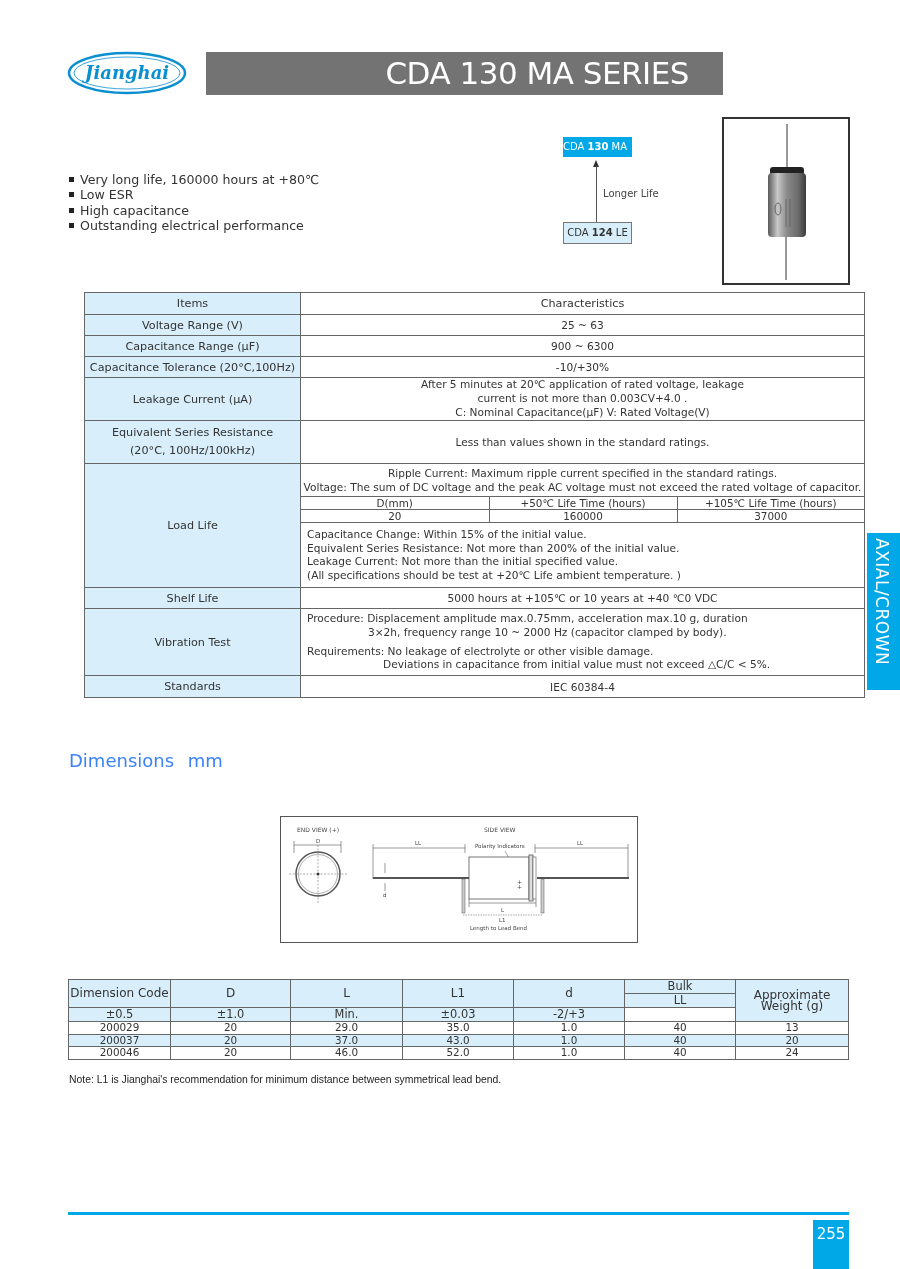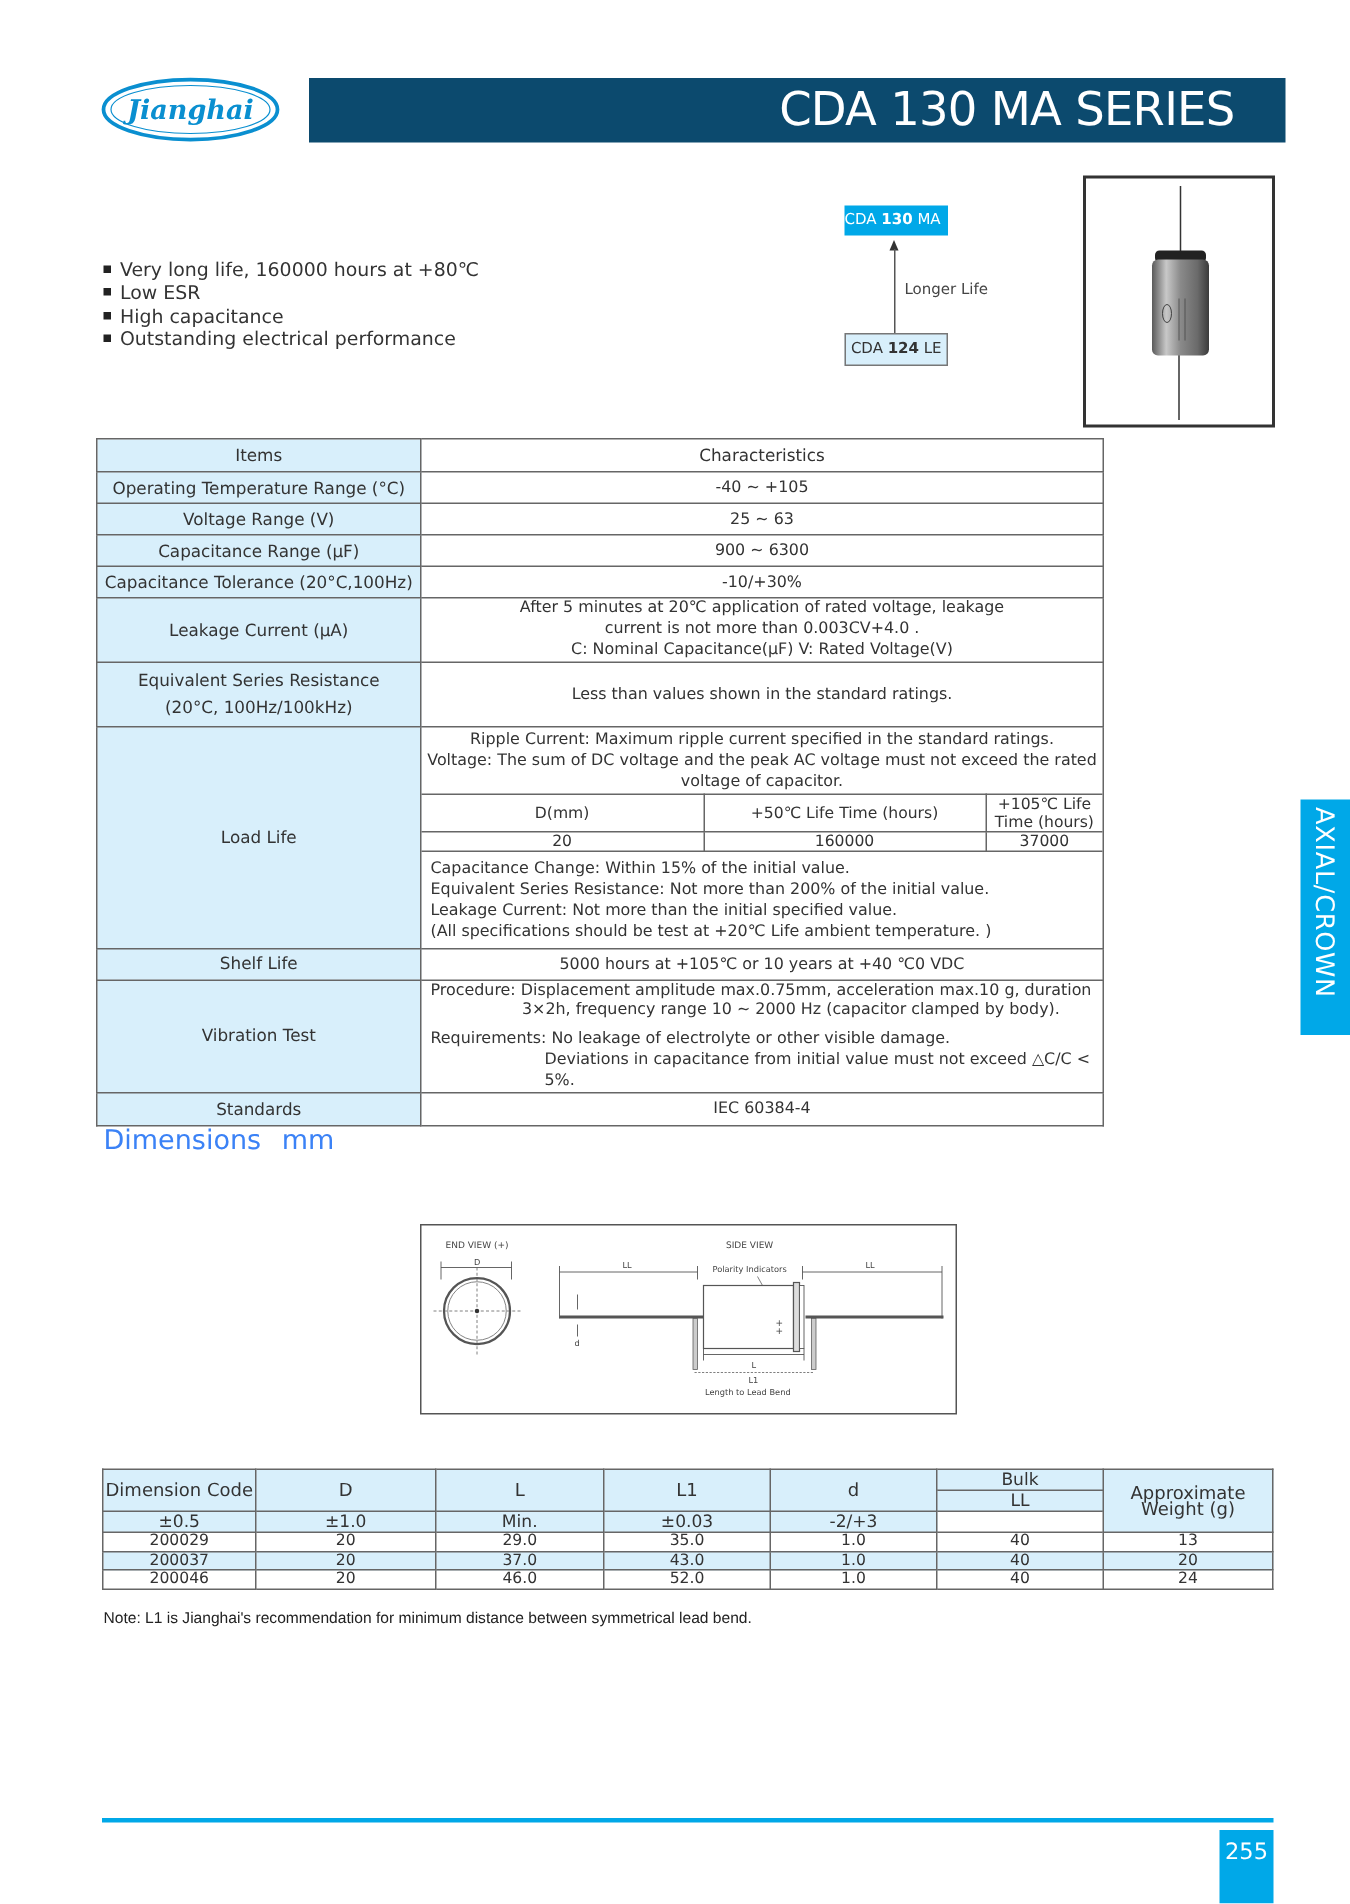--- a/index.html
+++ b/index.html
@@ -1,36 +1,36 @@
 <!DOCTYPE html>
 <html><head>
 <meta charset="utf-8">
 <style>
   * { box-sizing: border-box; margin: 0; padding: 0; }
   html, body { width: 900px; height: 1269px; background: #ffffff; }
   body { position: relative; font-family: "DejaVu Sans", sans-serif; color: #333; overflow: hidden; }
 
   .logo { position: absolute; left: 67px; top: 51px; width: 120px; height: 44px; }
-  .title-bar { position: absolute; left: 206px; top: 52px; width: 651px; height: 43px; background: #0c4a6e; }
+  .title-bar { position: absolute; left: 206px; top: 52px; width: 517px; height: 43px; background: #737373; }
   .title-bar span { position: absolute; right: 34px; top: 3px; color: #fff; font-size: 31px; letter-spacing: -0.5px; font-family: "DejaVu Sans", sans-serif; }
 
   .features { position: absolute; left: 68px; top: 172px; list-style: none; font-size: 12.6px; line-height: 15.3px; color: #333; }
   .features li { padding-left: 12px; position: relative; white-space: nowrap; }
   .features li::before { content: ""; position: absolute; left: 1px; top: 5px; width: 5px; height: 5px; background: #222; }
 
   .series-new { position: absolute; left: 563px; top: 137px; width: 69px; height: 20px; background: #00a8e8; color: #fff; font-size: 10px; text-align: left; line-height: 20px; }
   .series-old { position: absolute; left: 563px; top: 222px; width: 69px; height: 22px; background: #d8effb; border: 1px solid #777; color: #333; font-size: 10px; text-align: center; line-height: 20px; }
   .arrow-line { position: absolute; left: 596px; top: 166px; width: 1px; height: 56px; background: #555; }
   .arrow-head { position: absolute; left: 593px; top: 160px; width: 0; height: 0; border-left: 3.5px solid transparent; border-right: 3.5px solid transparent; border-bottom: 7px solid #333; }
   .longer-life { position: absolute; left: 603px; top: 188px; font-size: 10px; color: #444; }
 
   .photo { position: absolute; left: 722px; top: 117px; width: 128px; height: 168px; border: 2px solid #333; background: #fff; }
 
   table { border-collapse: collapse; }
-  .spec { position: absolute; left: 64px; top: 292px; width: 672px; font-size: 10.6px; color: #333; }
+  .spec { position: absolute; left: 84px; top: 292px; width: 781px; font-size: 10.6px; color: #333; }
   .spec td { border: 1px solid #666; text-align: center; vertical-align: middle; }
   .spec td.item { background: #d8effb; width: 216px; font-size: 11.2px; }
   .spec td.char { background: #fff; }
   .spec td.left { text-align: left; padding-left: 6px; }
   .inner { width: 100%; border-collapse: collapse; font-size: 10.4px; }
   .inner td { border: 1px solid #666; height: 13px; line-height: 12px; }
   .inner tr td:first-child { border-left: none; }
   .inner tr td:last-child { border-right: none; }
   .lines div { line-height: 13.8px; }
 
@@ -99,24 +99,20 @@
     <line x1="62" y1="80" x2="62" y2="108" stroke="#444" stroke-width="0.5"></line>
     <line x1="66" y1="80" x2="66" y2="108" stroke="#444" stroke-width="0.5"></line>
   </svg>
 </div>
 
 <table class="spec">
   <tbody>
       <tr style="height:22px">
     <td class="item">Items</td>
     <td class="char" style="font-size:11.2px">Characteristics</td>
-  </tr>
-  <tr style="height:21px">
-    <td class="item">Operating Temperature Range (°C)</td>
-    <td class="char">-40 ~ +105</td>
   </tr>
   <tr style="height:21px">
     <td class="item">Voltage Range (V)</td>
     <td class="char">25 ~ 63</td>
   </tr>
   <tr style="height:21px">
     <td class="item">Capacitance Range (µF)</td>
     <td class="char">900 ~ 6300</td>
   </tr>
   <tr style="height:21px">

